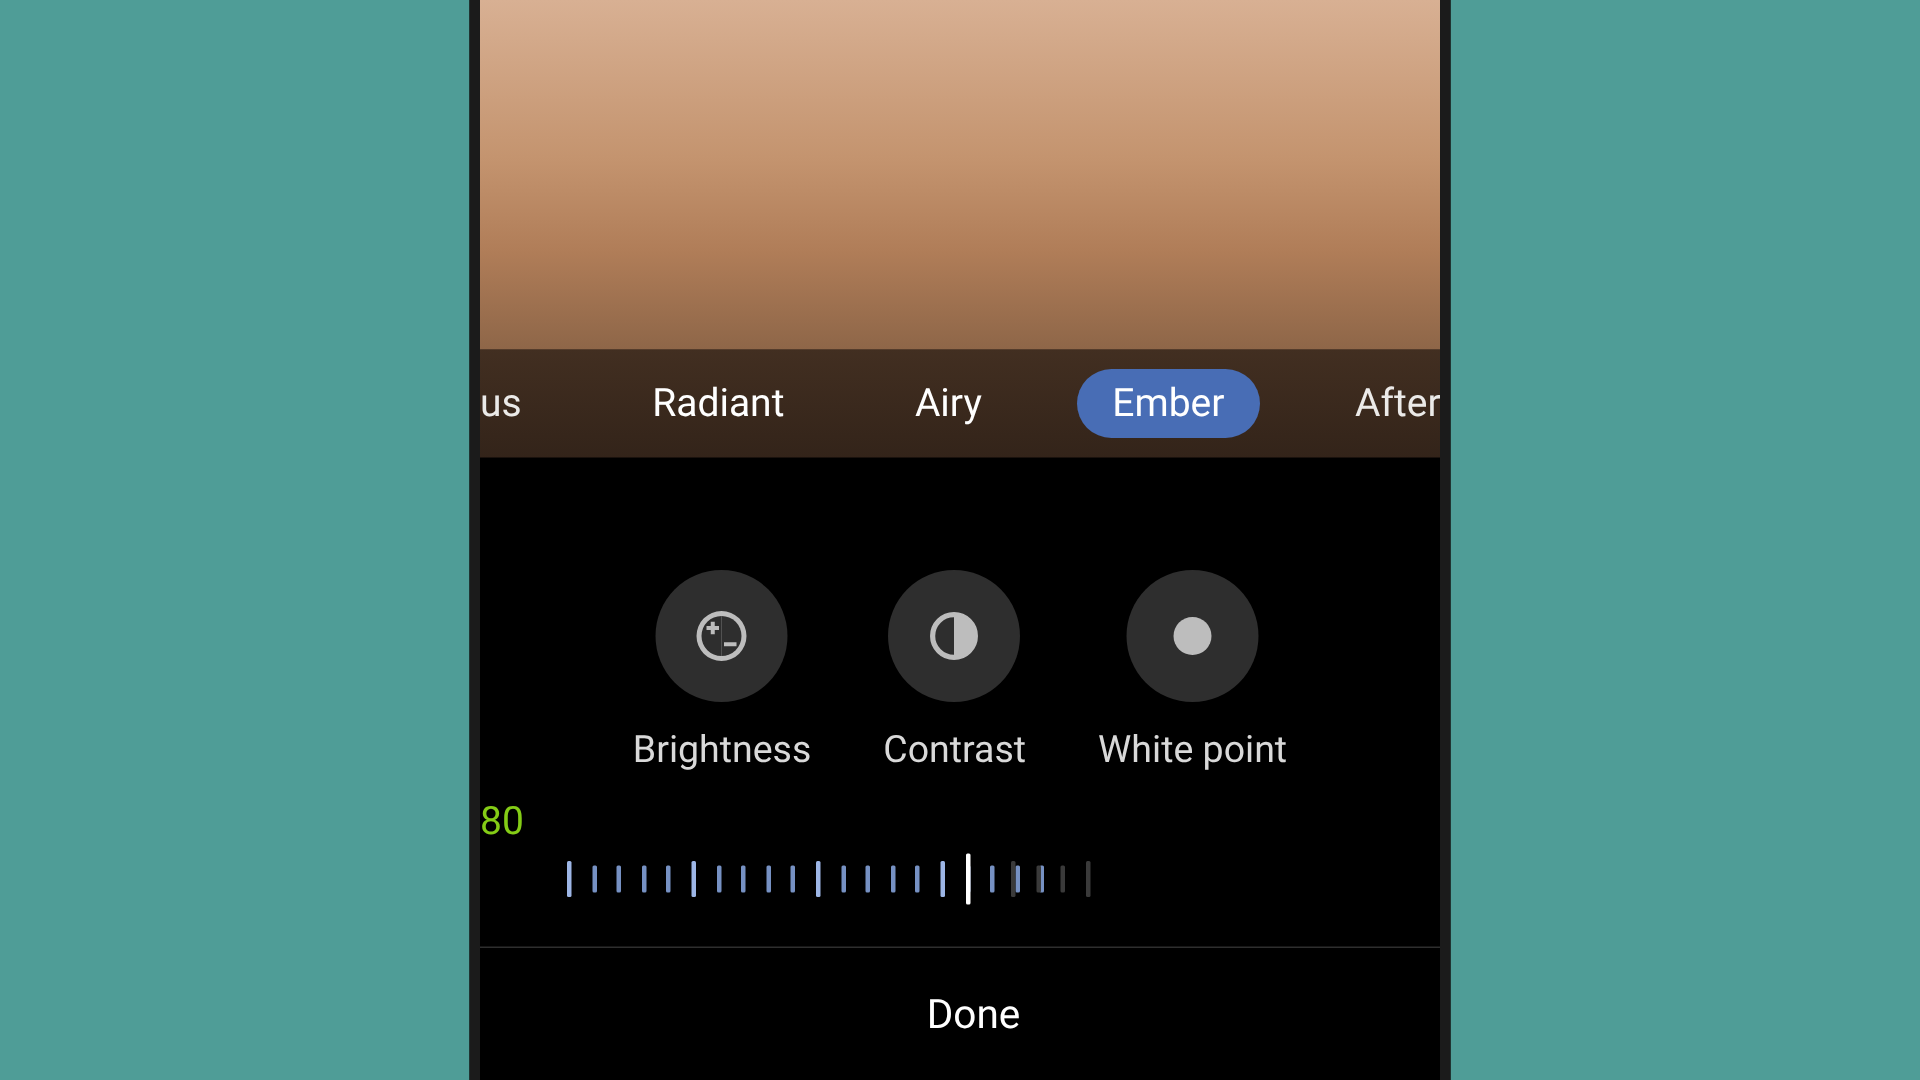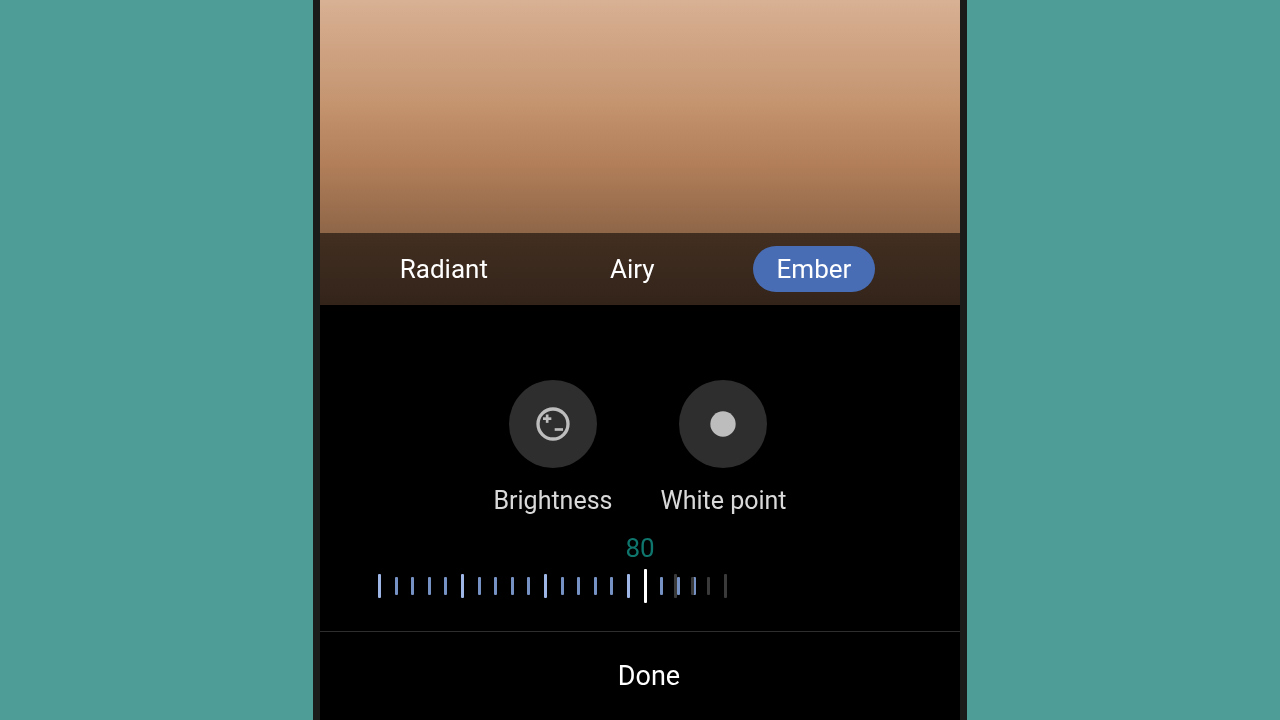--- a/index.html
+++ b/index.html
@@ -26,21 +26,21 @@
   .photo-preview {
     height: 233px;
     background: linear-gradient(180deg, #d8b093 0%, #c4946f 45%, #b07d58 72%, #8e6648 100%);
   }
   .filter-strip {
     position: relative;
     height: 72px;
     display: flex;
     align-items: center;
     justify-content: center;
-    gap: 74px;
+    gap: 39px;
     background: linear-gradient(180deg, rgba(120,85,60,0.55) 0%, rgba(60,42,30,0.85) 100%);
     overflow: hidden;
     color: #fff;
     font-size: 26px;
   }
   .filter-item {
     white-space: nowrap;
     padding: 8px 24px;
     border-radius: 28px;
     color: #ffffff;
@@ -78,22 +78,22 @@
     justify-content: center;
   }
   .tool.active .circle { background: #486db5; }
   .tool svg { fill: #c2c2c2; }
   .tool.active svg { fill: #ffffff; stroke:#ffffff; }
   .tool.edge-left  { margin-left: -40px; }
   .tool.edge-right { margin-right: -40px; }
 
   .value-readout {
     margin-top: 18px;
-    text-align: center;
-    color: #0f766e;
+    text-align: left;
+    color: #84cc16;
     font-size: 26px;
   }
   .slider {
     position: relative;
     height: 40px;
     margin-top: 2px;
   }
   .ticks {
     position: absolute;
     left: 0; right: 0; top: 8px;
@@ -159,20 +159,29 @@
           <path d="M12 2a10 10 0 1 0 0 20 10 10 0 0 0 0-20zm0 2v16A8 8 0 0 1 12 4z" fill="#bdbdbd"></path>
           <path d="M12 4a8 8 0 0 1 0 16z" fill="#2e2e2e"></path>
           <rect x="6" y="8" width="5" height="1.6" fill="#bdbdbd"></rect>
           <rect x="7.7" y="6.3" width="1.6" height="5" fill="#bdbdbd"></rect>
           <rect x="13" y="14.5" width="5" height="1.6" fill="#bdbdbd"></rect>
         </svg>
       </div>
       <span>Brightness</span>
     </div>
 
+    <div class="tool">
+      <div class="circle">
+        <svg width="38" height="38" viewBox="0 0 24 24">
+          <circle cx="12" cy="12" r="9" fill="none" stroke="#bdbdbd" stroke-width="2.2"></circle>
+          <path d="M12 3a9 9 0 0 1 0 18z" fill="#bdbdbd"></path>
+        </svg>
+      </div>
+      <span>Contrast</span>
+    </div>
 
 
 
     <div class="tool edge-right">
       <div class="circle">
         <svg width="38" height="38" viewBox="0 0 24 24">
           <circle cx="12" cy="12" r="8" fill="#bdbdbd"></circle>
         </svg>
       </div>
       <span>White point</span>

